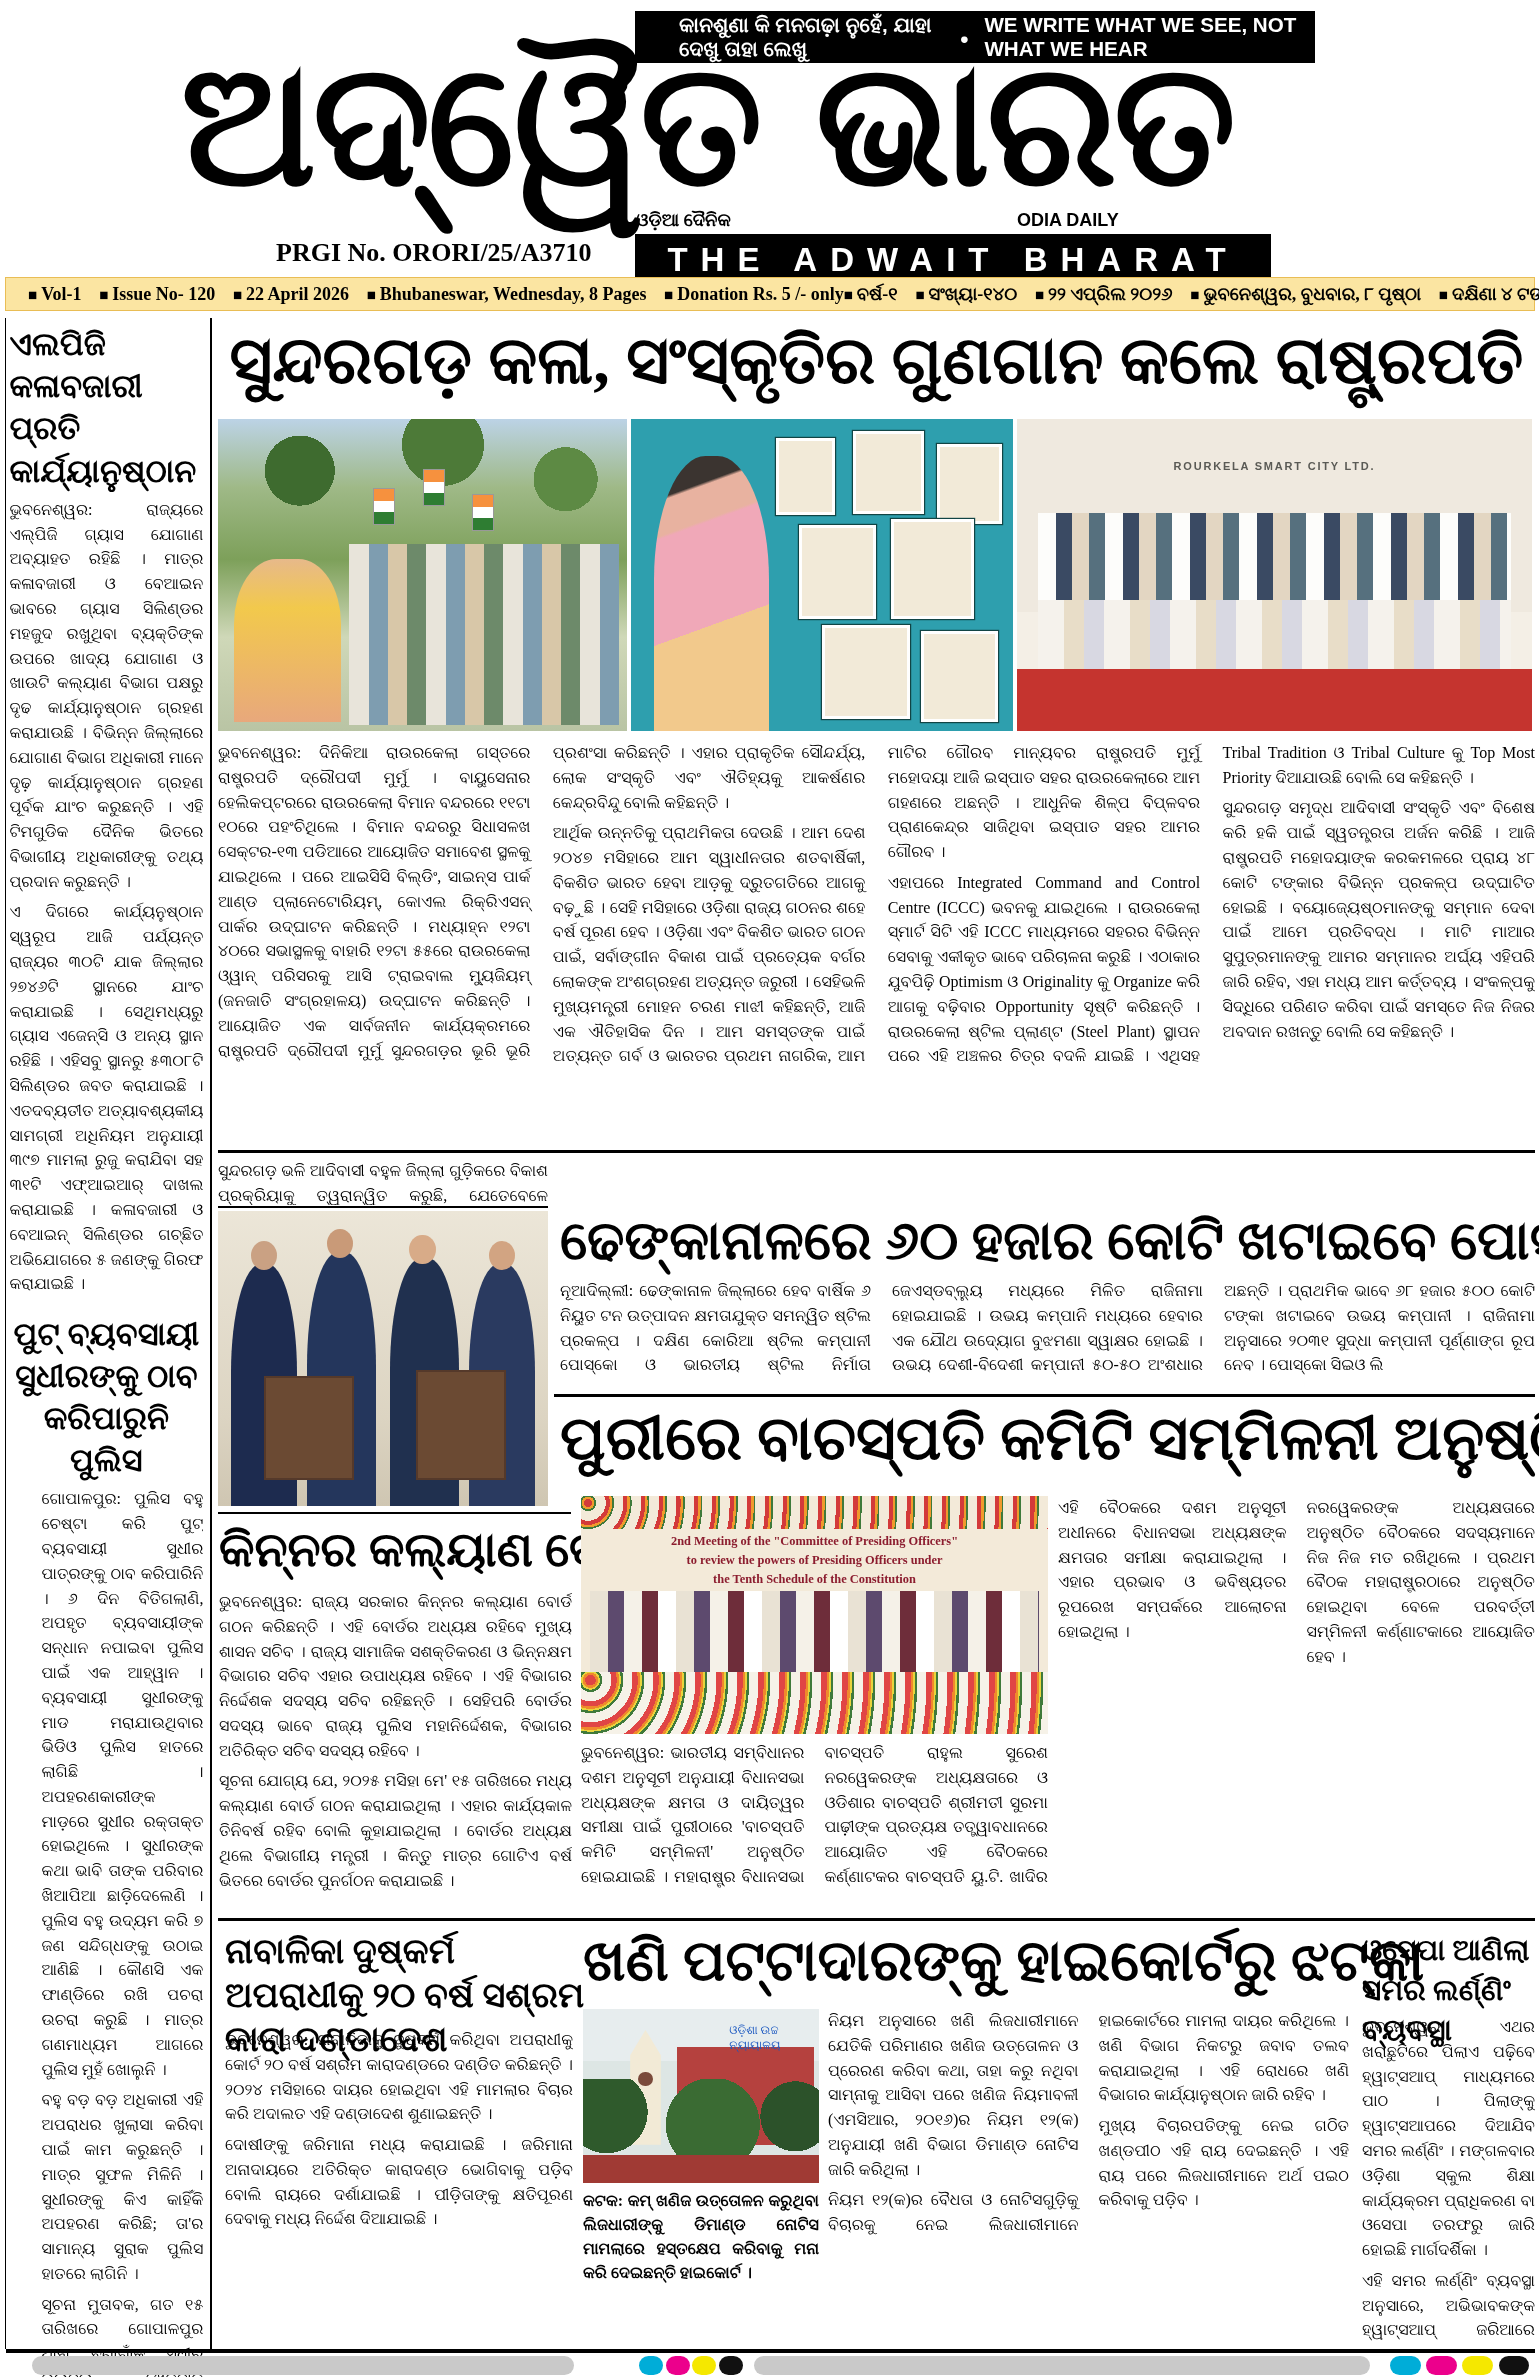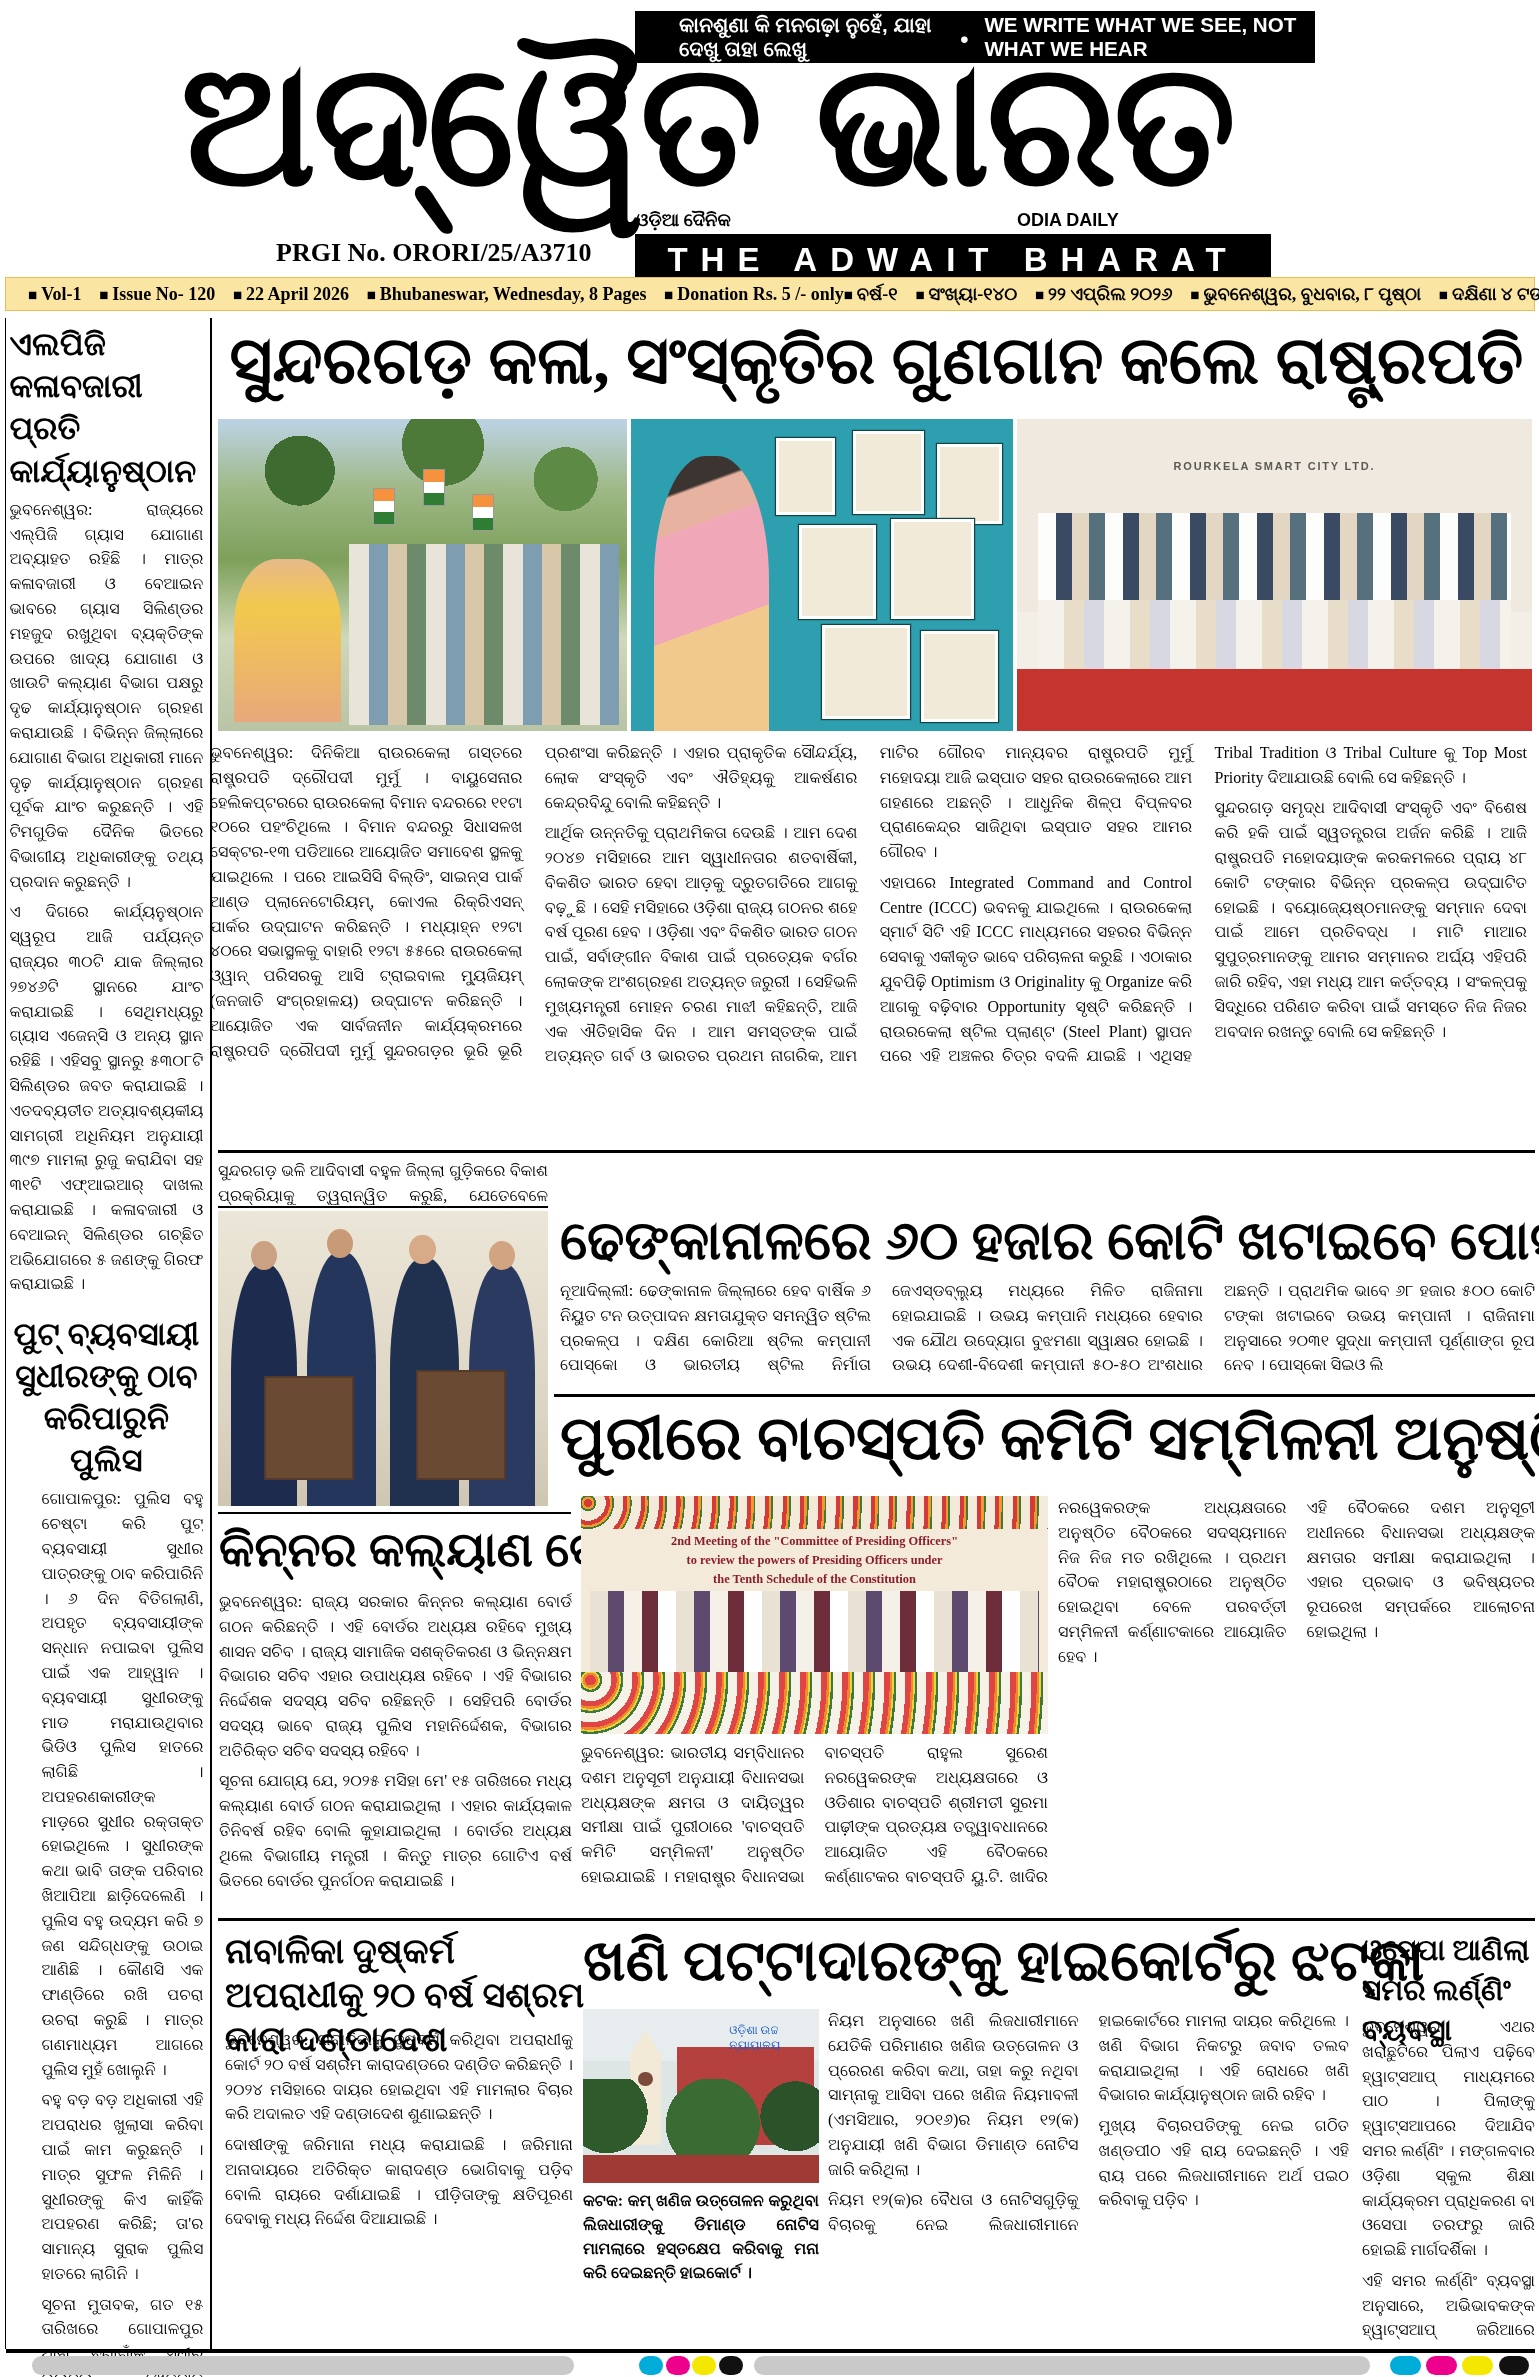--- a/index.html
+++ b/index.html
@@ -142,21 +142,21 @@
   <div class="abs photo" style="left:1017px;top:419px;width:515px;height:312px;
        background:linear-gradient(#efe9df 0 62%,#f4efe6 62%);">
     <div class="ph-layer smartcity-label" style="left:30%;top:13%;width:40%;font-size:11px;">ROURKELA SMART CITY LTD.</div>
     <div class="ph-layer" style="left:4%;top:30%;width:92%;height:30%;
          background:repeating-linear-gradient(90deg,#fdfdfb 0 17.7px,#3a4a63 17.7px 34px,#e3d6c2 34px 51px,#56707e 51px 67px);"></div>
     <div class="ph-layer" style="left:4%;top:58%;width:92%;height:22%;
          background:repeating-linear-gradient(90deg,#f5f2ec 0 26px,#e8ddc8 26px 46px,#d8d8e2 46px 66px);"></div>
     <div class="ph-layer" style="left:0;top:80%;width:100%;height:20%;background:#c5342f;"></div>
   </div>
 
-  <div class="abs body-txt cols-4" style="left:210px;top:741px;width:1317px;height:408px;">
+  <div class="abs body-txt cols-4" style="left:218px;top:741px;width:1317px;height:408px;">
       <p>ଭୁବନେଶ୍ୱର: ଦିନିକିଆ ରାଉରକେଲା ଗସ୍ତରେ ରାଷ୍ଟ୍ରପତି ଦ୍ରୌପଦୀ ମୁର୍ମୁ । ବାୟୁସେନାର ହେଲିକପ୍ଟରରେ ରାଉରକେଲା ବିମାନ ବନ୍ଦରରେ ୧୧ଟା ୧୦ରେ ପହଂଚିଥିଲେ । ବିମାନ ବନ୍ଦରରୁ ସିଧାସଳଖ ସେକ୍ଟର-୧୩ ପଡିଆରେ ଆୟୋଜିତ ସମାବେଶ ସ୍ଥଳକୁ ଯାଇଥିଲେ । ପରେ ଆଇସିସି ବିଲ୍ଡିଂ, ସାଇନ୍ସ ପାର୍କ ଆଣ୍ଡ ପ୍ଲାନେଟୋରିୟମ୍, କୋଏଲ ରିକ୍ରିଏସନ୍ ପାର୍କର ଉଦ୍‌ଘାଟନ କରିଛନ୍ତି । ମଧ୍ୟାହ୍ନ ୧୨ଟା ୪୦ରେ ସଭାସ୍ଥଳକୁ ବାହାରି ୧୨ଟା ୫୫ରେ ରାଉରକେଲା ଓ୍ୱାନ୍ ପରିସରକୁ ଆସି ଟ୍ରାଇବାଲ ମ୍ୟୁଜିୟମ୍ (ଜନଜାତି ସଂଗ୍ରହାଳୟ) ଉଦ୍‌ଘାଟନ କରିଛନ୍ତି । ଆୟୋଜିତ ଏକ ସାର୍ବଜନୀନ କାର୍ଯ୍ୟକ୍ରମରେ ରାଷ୍ଟ୍ରପତି ଦ୍ରୌପଦୀ ମୁର୍ମୁ ସୁନ୍ଦରଗଡ଼ର ଭୂରି ଭୂରି ପ୍ରଶଂସା କରିଛନ୍ତି । ଏହାର ପ୍ରାକୃତିକ ସୌନ୍ଦର୍ଯ୍ୟ, ଲୋକ ସଂସ୍କୃତି ଏବଂ ଐତିହ୍ୟକୁ ଆକର୍ଷଣର କେନ୍ଦ୍ରବିନ୍ଦୁ ବୋଲି କହିଛନ୍ତି ।</p>
       <p>ଆର୍ଥିକ ଉନ୍ନତିକୁ ପ୍ରାଥମିକତା ଦେଉଛି । ଆମ ଦେଶ ୨୦୪୭ ମସିହାରେ ଆମ ସ୍ୱାଧୀନତାର ଶତବାର୍ଷିକୀ, ବିକଶିତ ଭାରତ ହେବା ଆଡ଼କୁ ଦ୍ରୁତଗତିରେ ଆଗକୁ ବଢ଼ୁଛି । ସେହି ମସିହାରେ ଓଡ଼ିଶା ରାଜ୍ୟ ଗଠନର ଶହେ ବର୍ଷ ପୂରଣ ହେବ । ଓଡ଼ିଶା ଏବଂ ବିକଶିତ ଭାରତ ଗଠନ ପାଇଁ, ସର୍ବାଙ୍ଗୀନ ବିକାଶ ପାଇଁ ପ୍ରତ୍ୟେକ ବର୍ଗର ଲୋକଙ୍କ ଅଂଶଗ୍ରହଣ ଅତ୍ୟନ୍ତ ଜରୁରୀ । ସେହିଭଳି ମୁଖ୍ୟମନ୍ତ୍ରୀ ମୋହନ ଚରଣ ମାଝୀ କହିଛନ୍ତି, ଆଜି ଏକ ଐତିହାସିକ ଦିନ । ଆମ ସମସ୍ତଙ୍କ ପାଇଁ ଅତ୍ୟନ୍ତ ଗର୍ବ ଓ ଭାରତର ପ୍ରଥମ ନାଗରିକ, ଆମ ମାଟିର ଗୌରବ ମାନ୍ୟବର ରାଷ୍ଟ୍ରପତି ମୁର୍ମୁ ମହୋଦୟା ଆଜି ଇସ୍ପାତ ସହର ରାଉରକେଲାରେ ଆମ ଗହଣରେ ଅଛନ୍ତି । ଆଧୁନିକ ଶିଳ୍ପ ବିପ୍ଳବର ପ୍ରାଣକେନ୍ଦ୍ର ସାଜିଥିବା ଇସ୍ପାତ ସହର ଆମର ଗୌରବ ।</p>
       <p>ଏହାପରେ Integrated Command and Control Centre (ICCC) ଭବନକୁ ଯାଇଥିଲେ । ରାଉରକେଲା ସ୍ମାର୍ଟ ସିଟି ଏହି ICCC ମାଧ୍ୟମରେ ସହରର ବିଭିନ୍ନ ସେବାକୁ ଏକୀକୃତ ଭାବେ ପରିଚାଳନା କରୁଛି । ଏଠାକାର ଯୁବପିଢ଼ି Optimism ଓ Originality କୁ Organize କରି ଆଗକୁ ବଢ଼ିବାର Opportunity ସୃଷ୍ଟି କରିଛନ୍ତି । ରାଉରକେଲା ଷ୍ଟିଲ ପ୍ଲାଣ୍ଟ (Steel Plant) ସ୍ଥାପନ ପରେ ଏହି ଅଞ୍ଚଳର ଚିତ୍ର ବଦଳି ଯାଇଛି । ଏଥିସହ Tribal Tradition ଓ Tribal Culture କୁ Top Most Priority ଦିଆଯାଉଛି ବୋଲି ସେ କହିଛନ୍ତି ।</p>
       <p>ସୁନ୍ଦରଗଡ଼ ସମୃଦ୍ଧ ଆଦିବାସୀ ସଂସ୍କୃତି ଏବଂ ବିଶେଷ କରି ହକି ପାଇଁ ସ୍ୱତନ୍ତ୍ରତା ଅର୍ଜନ କରିଛି । ଆଜି ରାଷ୍ଟ୍ରପତି ମହୋଦୟାଙ୍କ କରକମଳରେ ପ୍ରାୟ ୪୮ କୋଟି ଟଙ୍କାର ବିଭିନ୍ନ ପ୍ରକଳ୍ପ ଉଦ୍‌ଘାଟିତ ହୋଇଛି । ବୟୋଜ୍ୟେଷ୍ଠମାନଙ୍କୁ ସମ୍ମାନ ଦେବା ପାଇଁ ଆମେ ପ୍ରତିବଦ୍ଧ । ମାଟି ମାଆର ସୁପୁତ୍ରମାନଙ୍କୁ ଆମର ସମ୍ମାନର ଅର୍ଘ୍ୟ ଏହିପରି ଜାରି ରହିବ, ଏହା ମଧ୍ୟ ଆମ କର୍ତ୍ତବ୍ୟ । ସଂକଳ୍ପକୁ ସିଦ୍ଧିରେ ପରିଣତ କରିବା ପାଇଁ ସମସ୍ତେ ନିଜ ନିଜର ଅବଦାନ ରଖନ୍ତୁ ବୋଲି ସେ କହିଛନ୍ତି ।</p>
     </div>
 
   <div class="abs hrule" style="left:218px;top:1150px;width:1317px;"></div>
 
   <div class="abs body-txt" style="left:218px;top:1159px;width:330px;height:46px;">ସୁନ୍ଦରଗଡ଼ ଭଳି ଆଦିବାସୀ ବହୁଳ ଜିଲ୍ଲା ଗୁଡ଼ିକରେ ବିକାଶ ପ୍ରକ୍ରିୟାକୁ ତ୍ୱରାନ୍ୱିତ କରୁଛି, ଯେତେବେଳେ ଆଦିବାସୀ ସମ୍ପ୍ରଦାୟର ସଦସ୍ୟମାନଙ୍କୁ ମୁଖ୍ୟସ୍ରୋତରେ ସାମିଲ କରାଯାଉଛି ।</div>
   <div class="abs hrule-thin" style="left:218px;top:1206px;width:330px;"></div>
@@ -201,22 +201,22 @@
     <div class="ph-layer" style="left:2%;top:40%;width:96%;height:34%;
          background:repeating-linear-gradient(90deg,#e9e2d4 0 17.7px,#5d4a6e 17.7px 34px,#f5f1e8 34px 52px,#6e2d3a 52px 68px,#ffffff 68px 86px);"></div>
     <div class="ph-layer" style="left:0;top:74%;width:100%;height:26%;
          background:repeating-radial-gradient(circle at 9.4px 8.2px,#e04545 0 5.3px,#f0892c 5.3px 7.7px,#e8d43c 7.7px 9.4px,#3f7a3a 9.4px 11.8px,transparent 11.8px 21px),#f6f2e8;"></div>
   </div>
 
   <div class="abs body-txt cols-2" style="left:581px;top:1741px;width:467px;height:173px;">
       <p>ଭୁବନେଶ୍ୱର: ଭାରତୀୟ ସମ୍ବିଧାନର ଦଶମ ଅନୁସୂଚୀ ଅନୁଯାୟୀ ବିଧାନସଭା ଅଧ୍ୟକ୍ଷଙ୍କ କ୍ଷମତା ଓ ଦାୟିତ୍ୱର ସମୀକ୍ଷା ପାଇଁ ପୁରୀଠାରେ 'ବାଚସ୍ପତି କମିଟି ସମ୍ମିଳନୀ' ଅନୁଷ୍ଠିତ ହୋଇଯାଇଛି । ମହାରାଷ୍ଟ୍ର ବିଧାନସଭା ବାଚସ୍ପତି ରାହୁଲ ସୁରେଶ ନରୱେକରଙ୍କ ଅଧ୍ୟକ୍ଷତାରେ ଓ ଓଡିଶାର ବାଚସ୍ପତି ଶ୍ରୀମତୀ ସୁରମା ପାଢ଼ୀଙ୍କ ପ୍ରତ୍ୟକ୍ଷ ତତ୍ତ୍ୱାବଧାନରେ ଆୟୋଜିତ ଏହି ବୈଠକରେ କର୍ଣ୍ଣାଟକର ବାଚସ୍ପତି ୟୁ.ଟି. ଖାଦିର ଫରିଦ୍, ନାଗାଲାଣ୍ଡ ବାଚସ୍ପତି ସାରିଙ୍ଗେନ୍ ଲଙ୍ଗକୁମେର ପ୍ରମୁଖ ଯୋଗ ଦେଇଥିଲେ ।</p>
     </div>
   <div class="abs body-txt cols-2" style="left:1058px;top:1496px;width:477px;height:418px;">
+      <p>ଏହି ବୈଠକରେ ଦଶମ ଅନୁସୂଚୀ ଅଧୀନରେ ବିଧାନସଭା ଅଧ୍ୟକ୍ଷଙ୍କ କ୍ଷମତାର ସମୀକ୍ଷା କରାଯାଇଥିଲା । ଏହାର ପ୍ରଭାବ ଓ ଭବିଷ୍ୟତର ରୂପରେଖ ସମ୍ପର୍କରେ ଆଲୋଚନା ହୋଇଥିଲା ।</p>
       <p>ନରୱେକରଙ୍କ ଅଧ୍ୟକ୍ଷତାରେ ଅନୁଷ୍ଠିତ ବୈଠକରେ ସଦସ୍ୟମାନେ ନିଜ ନିଜ ମତ ରଖିଥିଲେ । ପ୍ରଥମ ବୈଠକ ମହାରାଷ୍ଟ୍ରଠାରେ ଅନୁଷ୍ଠିତ ହୋଇଥିବା ବେଳେ ପରବର୍ତ୍ତୀ ସମ୍ମିଳନୀ କର୍ଣ୍ଣାଟକାରେ ଆୟୋଜିତ ହେବ ।</p>
-      <p>ଏହି ବୈଠକରେ ଦଶମ ଅନୁସୂଚୀ ଅଧୀନରେ ବିଧାନସଭା ଅଧ୍ୟକ୍ଷଙ୍କ କ୍ଷମତାର ସମୀକ୍ଷା କରାଯାଇଥିଲା । ଏହାର ପ୍ରଭାବ ଓ ଭବିଷ୍ୟତର ରୂପରେଖ ସମ୍ପର୍କରେ ଆଲୋଚନା ହୋଇଥିଲା ।</p>
     </div>
 
   <div class="abs hrule" style="left:218px;top:1918px;width:1317px;"></div>
 
   <div class="abs h-sm" style="left:225px;top:1930px;width:365px;font-size:35px;line-height:1.25;">ନାବାଳିକା ଦୁଷ୍କର୍ମ ଅପରାଧୀକୁ ୨୦ ବର୍ଷ ସଶ୍ରମ କାରା ଦଣ୍ଡାଦେଶ</div>
   <div class="abs body-txt" style="left:225px;top:2028px;width:348px;height:318px;">
       <p>ଭୁବନେଶ୍ୱର: ନାବାଳିକାକୁ ଦୁଷ୍କର୍ମ କରିଥିବା ଅପରାଧୀକୁ କୋର୍ଟ ୨୦ ବର୍ଷ ସଶ୍ରମ କାରାଦଣ୍ଡରେ ଦଣ୍ଡିତ କରିଛନ୍ତି । ୨୦୨୪ ମସିହାରେ ଦାୟର ହୋଇଥିବା ଏହି ମାମଲାର ବିଚାର କରି ଅଦାଲତ ଏହି ଦଣ୍ଡାଦେଶ ଶୁଣାଇଛନ୍ତି ।</p>
       <p>ଦୋଷୀଙ୍କୁ ଜରିମାନା ମଧ୍ୟ କରାଯାଇଛି । ଜରିମାନା ଅନାଦାୟରେ ଅତିରିକ୍ତ କାରାଦଣ୍ଡ ଭୋଗିବାକୁ ପଡ଼ିବ ବୋଲି ରାୟରେ ଦର୍ଶାଯାଇଛି । ପୀଡ଼ିତାଙ୍କୁ କ୍ଷତିପୂରଣ ଦେବାକୁ ମଧ୍ୟ ନିର୍ଦ୍ଦେଶ ଦିଆଯାଇଛି ।</p>
     </div>
 

